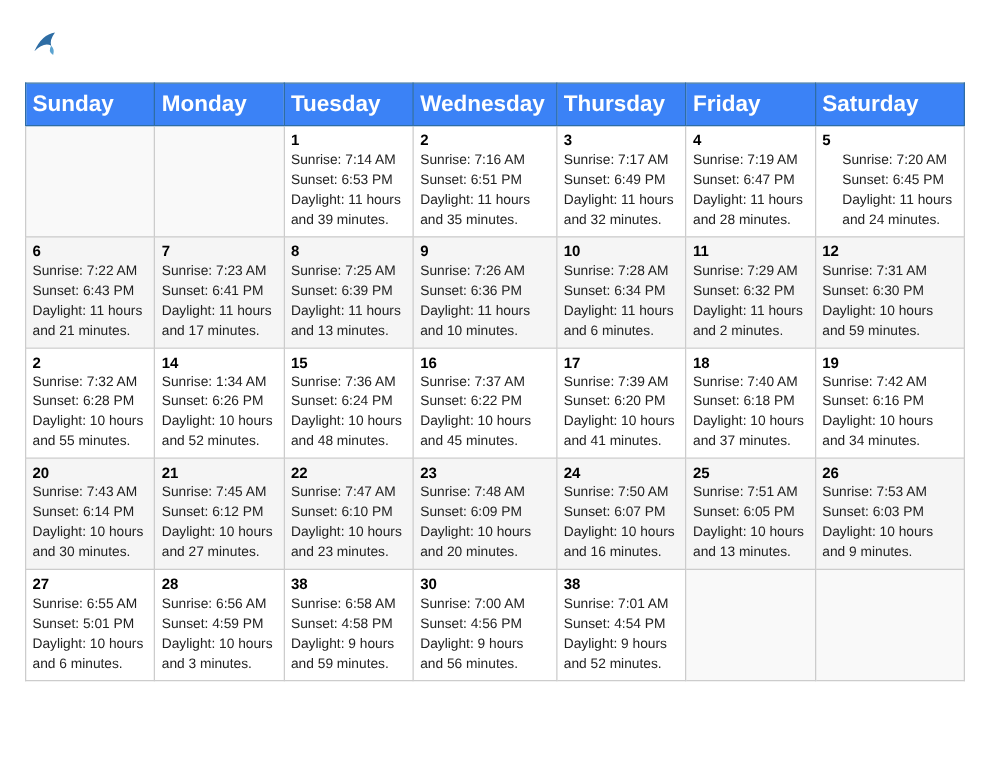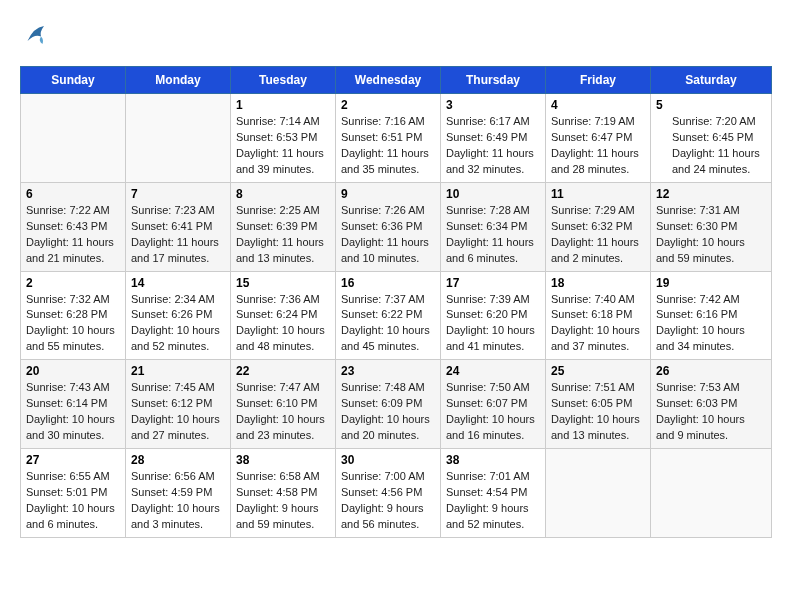--- a/index.html
+++ b/index.html
@@ -46,25 +46,25 @@
       font-size: 16px;
       font-weight: normal;
       color: #444;
     }
     table {
       width: 100%;
       border-collapse: collapse;
       font-size: 11px;
     }
     thead th {
-      background-color: #1d4ed8;
+      background-color: #3b82f6;
       color: #fff;
-      text-align: center;
+      text-align: left;
       padding: 6px 5px;
-      font-size: 12px;
+      font-size: 18px;
       border: 1px solid #2e6da4;
     }
     tbody td {
       border: 1px solid #ccc;
       vertical-align: top;
       padding: 4px 5px;
       min-height: 80px;
       height: 80px;
       background: #fff;
     }
@@ -131,21 +131,21 @@
         </td>
         <td>
           <span class="day-num">2</span>
           <div class="day-info" style="white-space: pre-line;">Sunrise: 7:16 AM
 Sunset: 6:51 PM
 Daylight: 11 hours
 and 35 minutes.</div>
         </td>
         <td>
           <span class="day-num">3</span>
-          <div class="day-info" style="white-space: pre-line;">Sunrise: 6:17 AM
+          <div class="day-info" style="white-space: pre-line;">Sunrise: 7:17 AM
 Sunset: 6:49 PM
 Daylight: 11 hours
 and 32 minutes.</div>
         </td>
         <td>
           <span class="day-num">4</span>
           <div class="day-info" style="white-space: pre-line;">Sunrise: 7:19 AM
 Sunset: 6:47 PM
 Daylight: 11 hours
 and 28 minutes.</div>
@@ -168,21 +168,21 @@
         </td>
         <td>
           <span class="day-num">7</span>
           <div class="day-info" style="white-space: pre-line;">Sunrise: 7:23 AM
 Sunset: 6:41 PM
 Daylight: 11 hours
 and 17 minutes.</div>
         </td>
         <td>
           <span class="day-num">8</span>
-          <div class="day-info" style="white-space: pre-line;">Sunrise: 2:25 AM
+          <div class="day-info" style="white-space: pre-line;">Sunrise: 7:25 AM
 Sunset: 6:39 PM
 Daylight: 11 hours
 and 13 minutes.</div>
         </td>
         <td>
           <span class="day-num">9</span>
           <div class="day-info" style="white-space: pre-line;">Sunrise: 7:26 AM
 Sunset: 6:36 PM
 Daylight: 11 hours
 and 10 minutes.</div>
@@ -212,21 +212,21 @@
       <tr>
         <td>
           <span class="day-num">2</span>
           <div class="day-info" style="white-space: pre-line;">Sunrise: 7:32 AM
 Sunset: 6:28 PM
 Daylight: 10 hours
 and 55 minutes.</div>
         </td>
         <td>
           <span class="day-num">14</span>
-          <div class="day-info" style="white-space: pre-line;">Sunrise: 2:34 AM
+          <div class="day-info" style="white-space: pre-line;">Sunrise: 1:34 AM
 Sunset: 6:26 PM
 Daylight: 10 hours
 and 52 minutes.</div>
         </td>
         <td>
           <span class="day-num">15</span>
           <div class="day-info" style="white-space: pre-line;">Sunrise: 7:36 AM
 Sunset: 6:24 PM
 Daylight: 10 hours
 and 48 minutes.</div>

